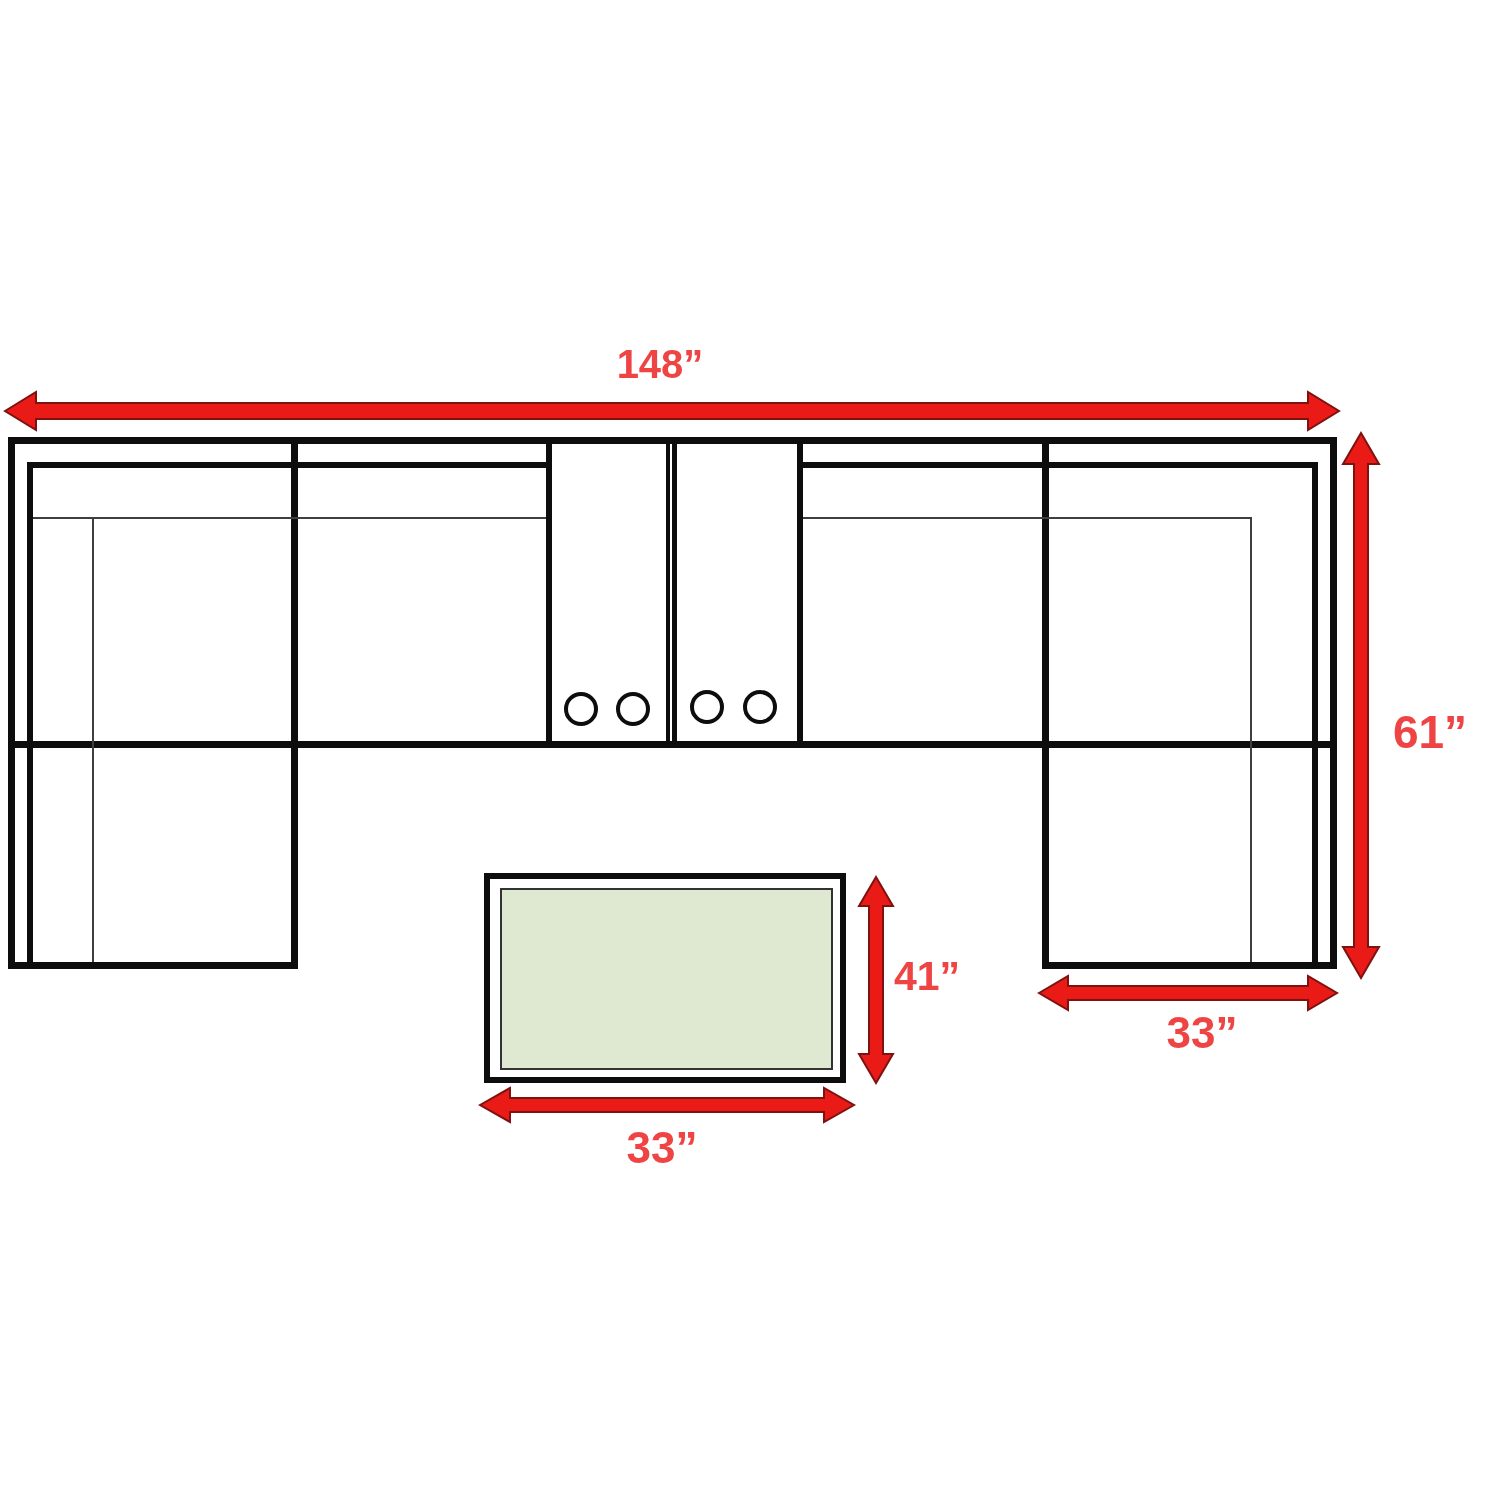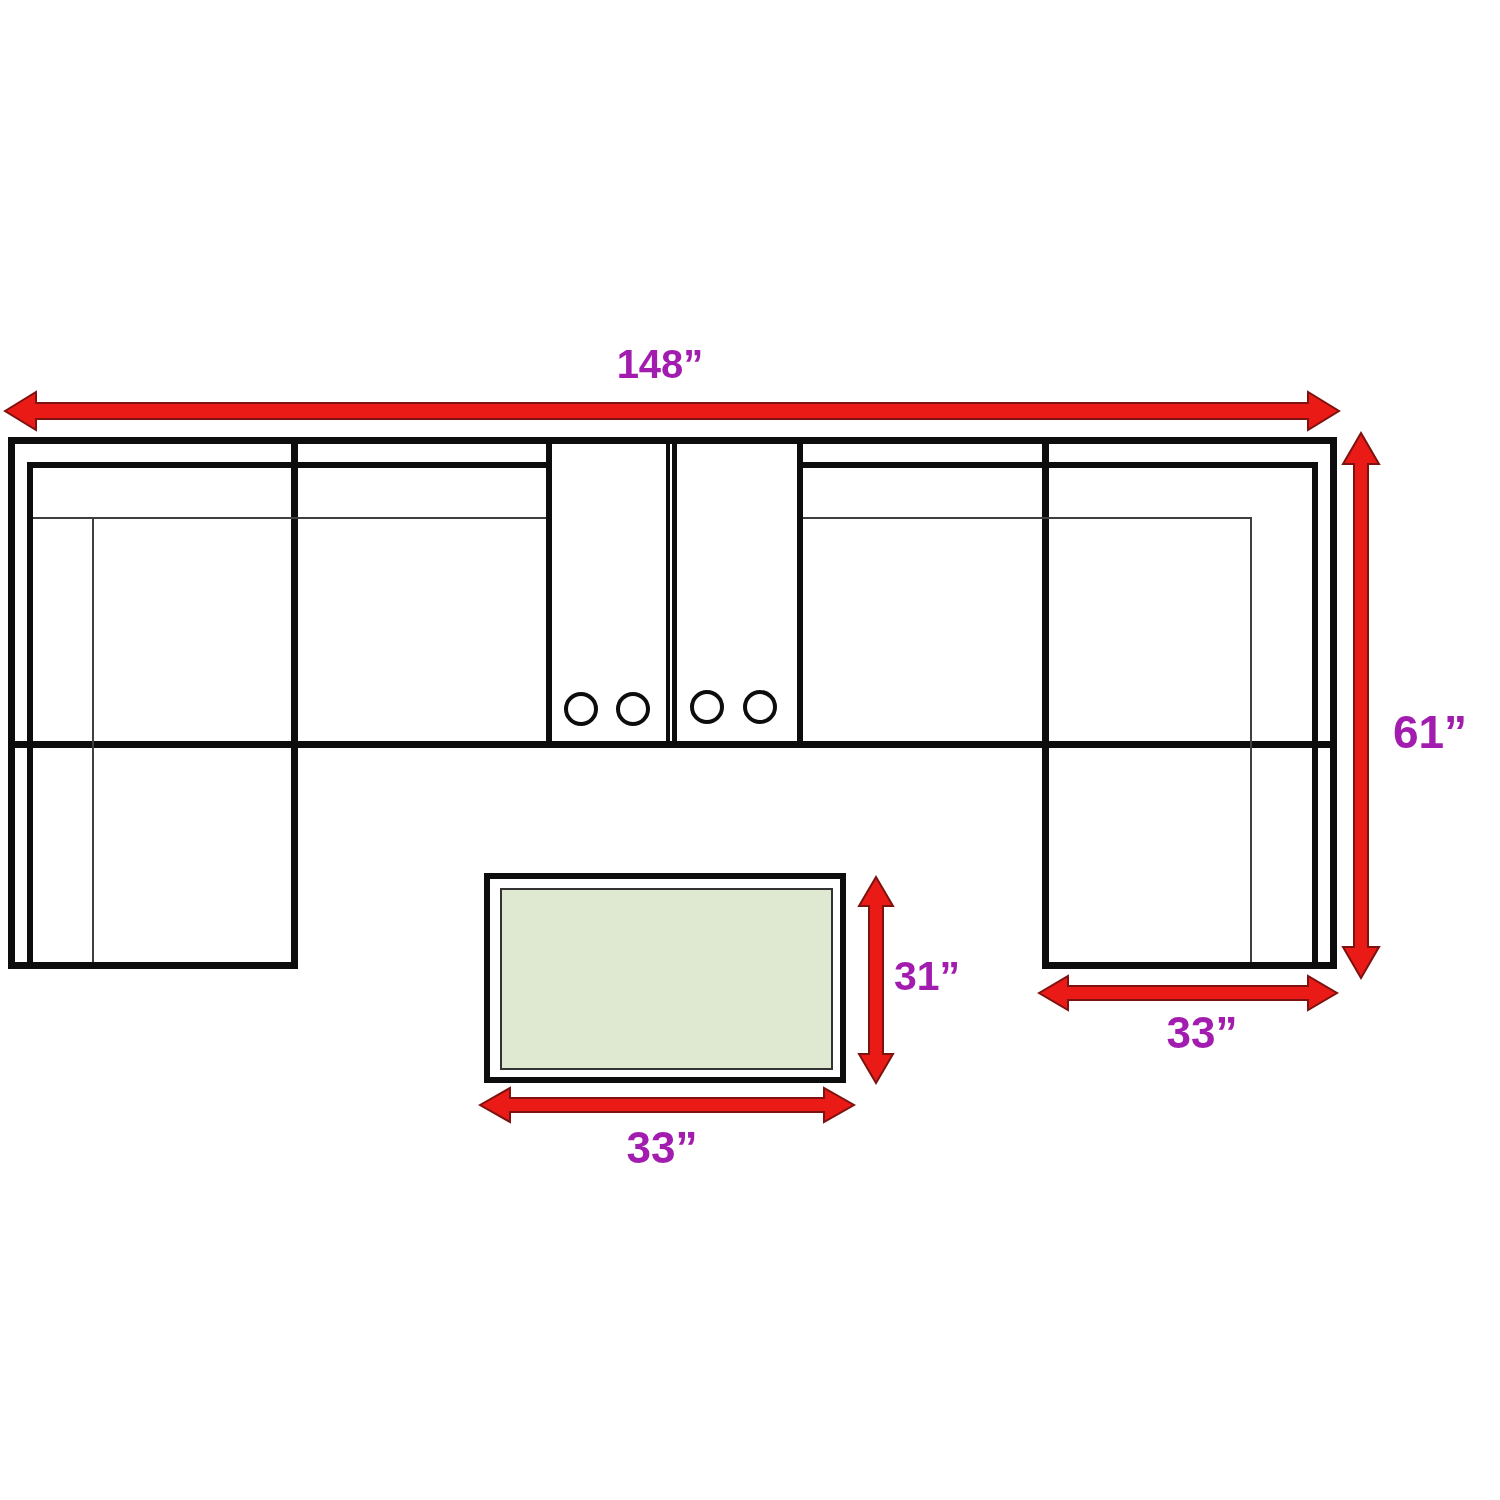--- a/index.html
+++ b/index.html
@@ -35,21 +35,21 @@
     width: 333px; height: 182px;
     border: 2px solid #333333;
     box-sizing: border-box;
     background: #dfe9d2;
   }
   .arrow { position: absolute; }
   .arrow polygon { fill: #ea1b17; stroke: #7e1210; stroke-width: 2; }
   .dim {
     position: absolute;
     transform: translate(-50%, -50%);
-    color: #a21caf;
+    color: #ef4444;
     font-weight: 700;
     white-space: nowrap;
     line-height: 1;
   }
 </style>
 </head>
 <body>
 
 <div id="canvas">
 
@@ -103,16 +103,16 @@
   <svg class="arrow" style="left:856px; top:874px;" width="40" height="212" viewBox="0 0 40 212">
     <polygon points="20,3 37,32 27,32 27,180 37,180 20,209 3,180 13,180 13,32 3,32"></polygon>
   </svg>
   <svg class="arrow" style="left:477px; top:1085px;" width="380" height="40" viewBox="0 0 380 40">
     <polygon points="3,20 33,3 33,13 347,13 347,3 377,20 347,37 347,27 33,27 33,37"></polygon>
   </svg>
 
   <div class="dim" style="left:660px;  top:364px;  font-size:40px;">148”</div>
   <div class="dim" style="left:1430px; top:716px;  font-size:46px;margin-top:16px;">61”</div>
   <div class="dim" style="left:1202px; top:1033px; font-size:44px;">33”</div>
-  <div class="dim" style="left:927px;  top:976px;  font-size:41px;">31”</div>
+  <div class="dim" style="left:927px;  top:976px;  font-size:41px;">41”</div>
   <div class="dim" style="left:662px;  top:1148px; font-size:44px;">33”</div>
 
 </div>
 
 </body></html>

